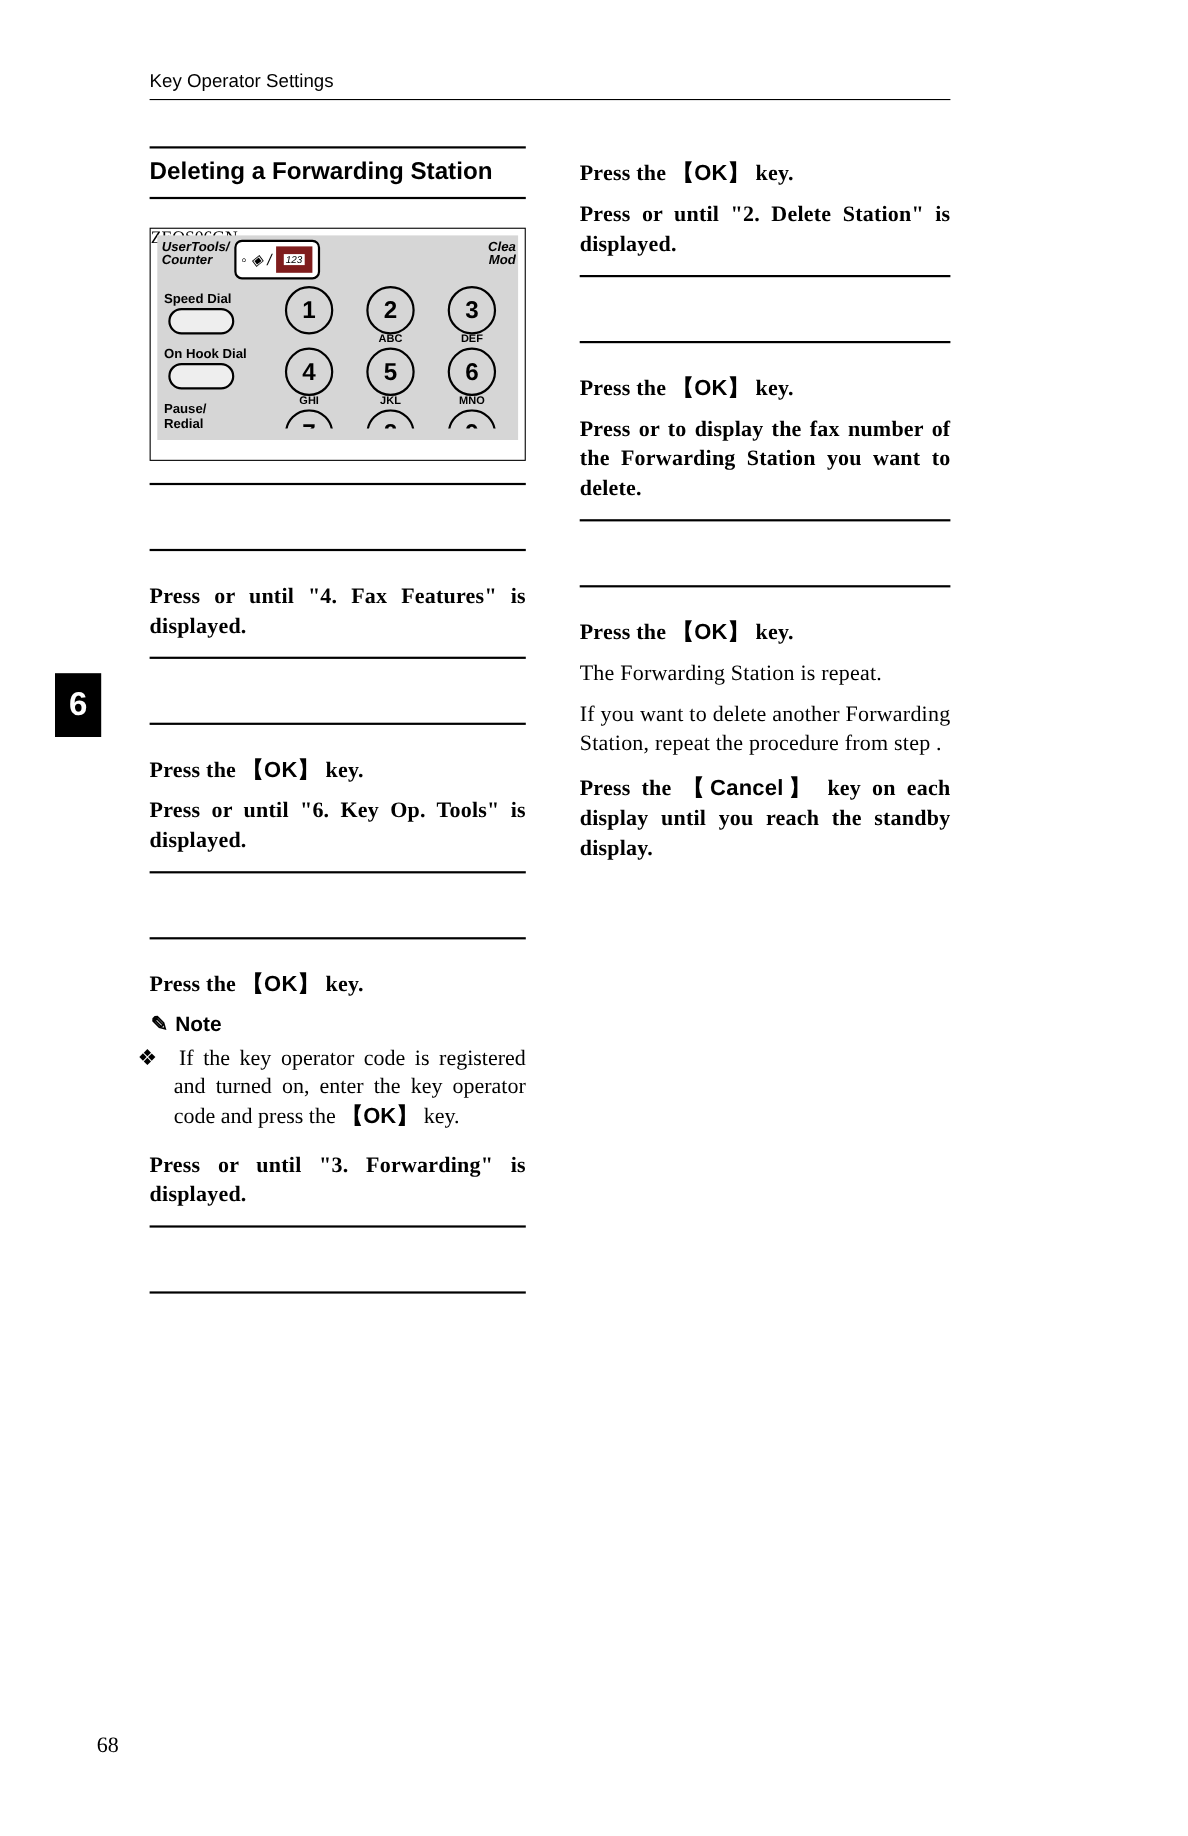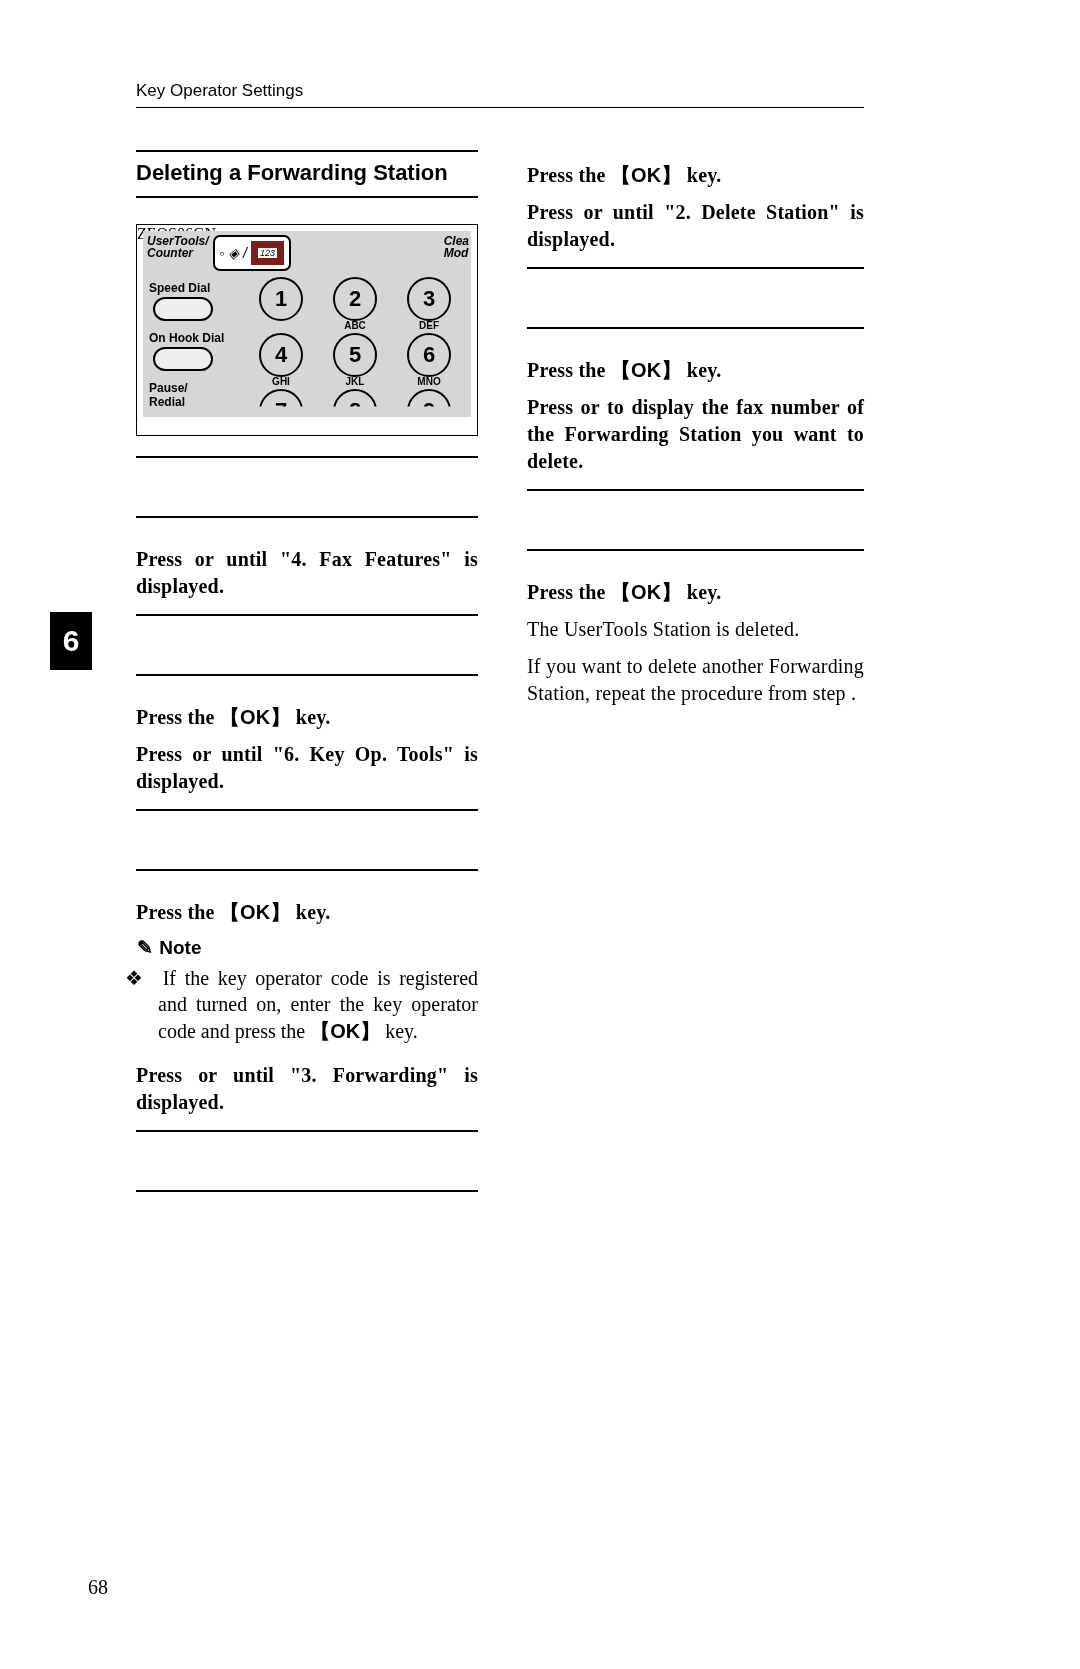--- a/index.html
+++ b/index.html
@@ -6,21 +6,21 @@
     margin: 0;
     background: #fff;
     font-family: "Palatino Linotype", "Book Antiqua", Palatino, serif;
     color: #000;
   }
   .page {
     width: 960px;
     height: 1669px;
     position: relative;
     box-sizing: border-box;
-    padding: 81px 96px 0 136px;
+    padding: 64px 96px 0 136px;
   }
   .running-head {
     font-family: Arial, Helvetica, sans-serif;
     font-size: 17px;
     margin-bottom: 6px;
   }
   .head-rule {
     border: 0;
     border-top: 1px solid #000;
     margin: 0 0 42px 0;
@@ -125,21 +125,21 @@
   .panel .ut-btn {
     margin-left: 4px;
     width: 74px; height: 32px;
     border: 2px solid #000;
     border-radius: 7px;
     background: #fff;
     display: flex; align-items: center; justify-content: center;
     gap: 4px;
     font-size: 14px;
   }
-  .panel .clear { margin-left: auto; margin-right: 2px; font-size: 12px; font-weight: bold; text-align: left; line-height: 12px; }
+  .panel .clear { margin-left: auto; margin-right: 2px; font-size: 12px; font-weight: bold; text-align: right; line-height: 12px; }
   .panel .leftcol {
     position: absolute; left: 6px; top: 50px; width: 96px;
     font-size: 12px; font-weight: bold;
   }
   .panel .pillbtn {
     width: 56px; height: 20px; border: 2px solid #000; border-radius: 12px; background: #eee; margin: 2px 0 10px 4px;
   }
   .panel .keys {
     position: absolute; left: 110px; top: 46px;
     display: grid; grid-template-columns: repeat(3, 56px); grid-auto-rows: 52px; gap: 4px 18px;
@@ -283,20 +283,23 @@
         <span>Press the </span><span class="keycap">OK</span><span> key.</span>
       </p>
 
       <p class="step bold justify">Press    or    to display the fax number of the Forwarding Station you want to delete.</p>
       <div class="display-box"></div>
 
       <p class="step bold gap-sm">
         <span>Press the </span><span class="keycap">OK</span><span> key.</span>
       </p>
 
-      <p class="step gap-sm">The UserTools Station is deleted.</p>
+      <p class="step gap-sm">The Forwarding Station is repeat.</p>
       <p class="step justify">If you want to delete another Forwarding Station, repeat the procedure from step   .</p>
 
+      <p class="step bold justify">
+        <span>Press the </span><span class="keycap">Cancel</span><span> key on each display until you reach the standby display.</span>
+      </p>
     </div>
   </div>
 
   <div class="pagenum">68</div>
 </div>
 
 </body></html>

